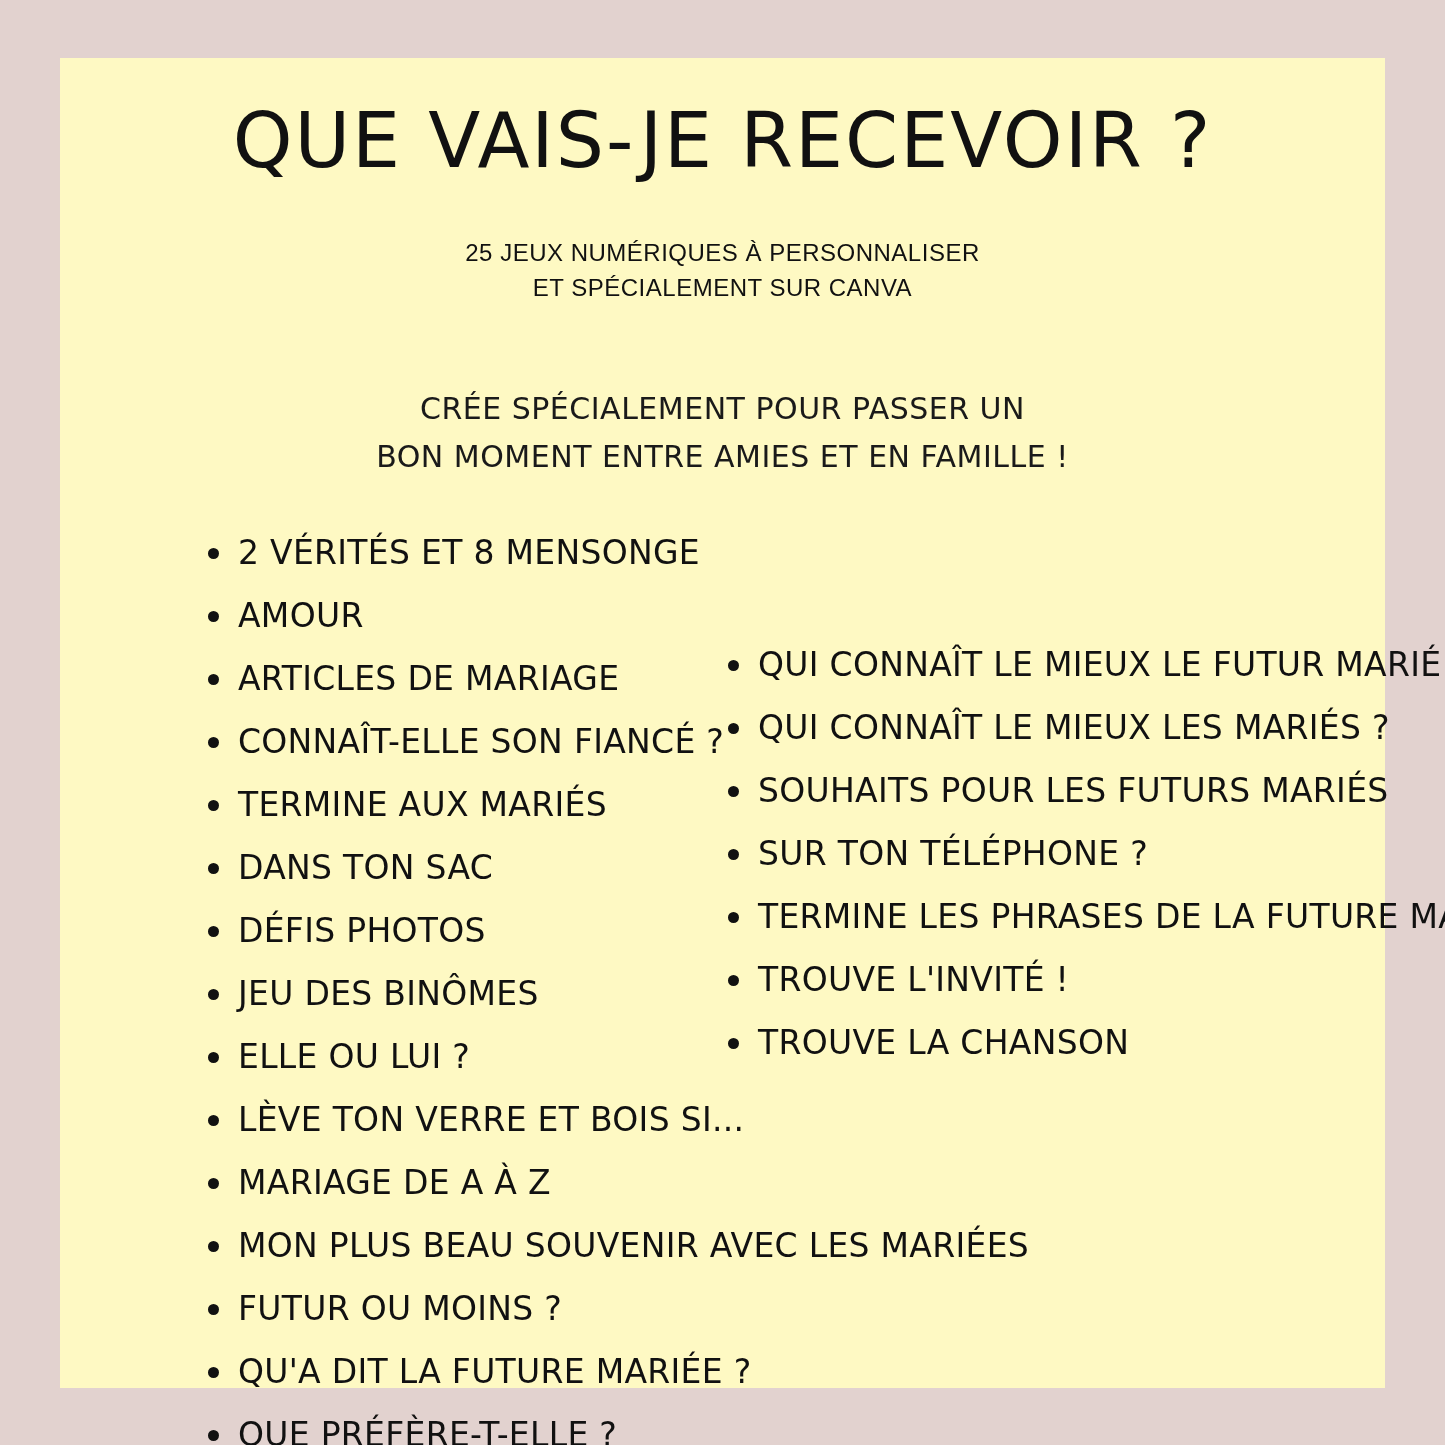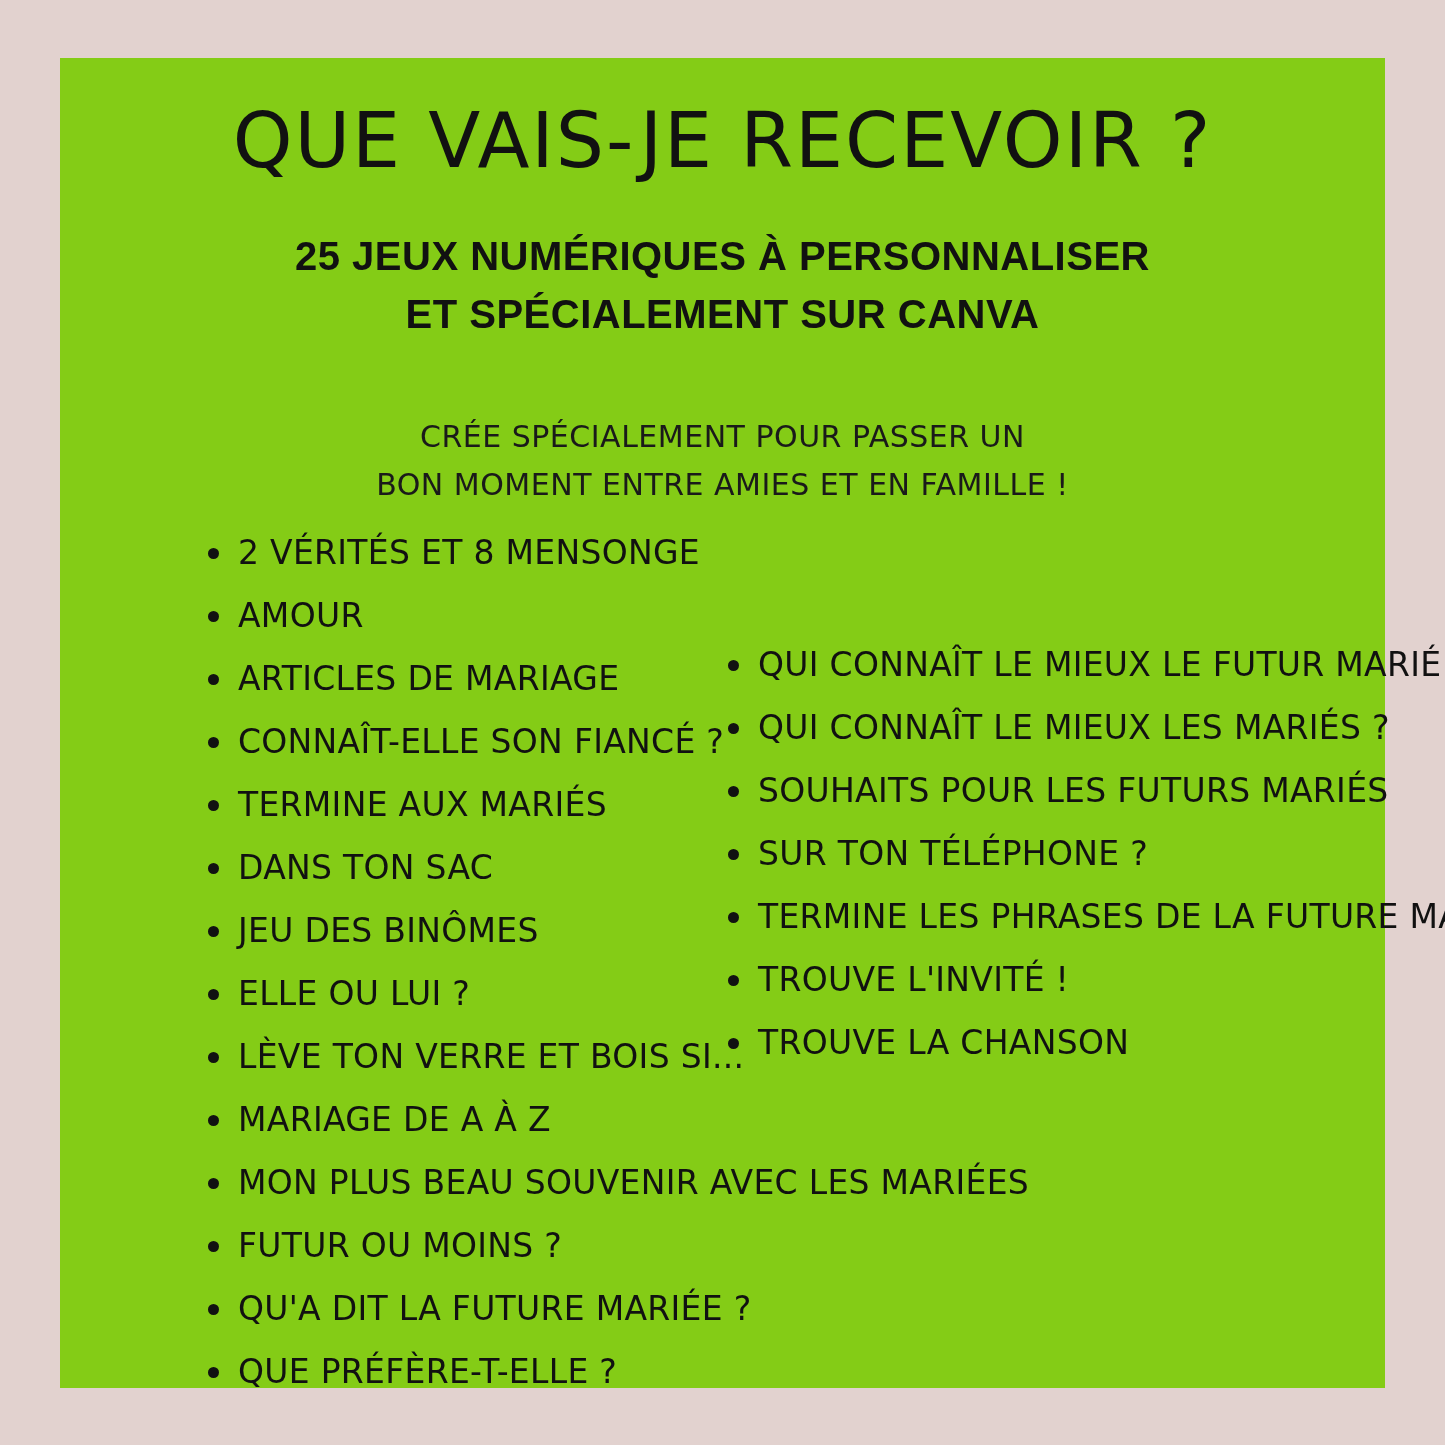--- a/index.html
+++ b/index.html
@@ -12,42 +12,42 @@
     background: #e2d2cf;
     font-family: "Liberation Sans", sans-serif;
     overflow: hidden;
   }
   .card {
     position: absolute;
     left: 60px;
     top: 58px;
     width: 1325px;
     height: 1330px;
-    background: #84cc16;
+    background: #fef9c3;
     box-sizing: border-box;
   }
   .title {
     text-align: center;
     font-size: 76px;
     font-weight: 400;
     letter-spacing: 2px;
     color: #111111;
     margin: 0;
     padding-top: 38px;
     white-space: nowrap;
     font-family: "DejaVu Sans", sans-serif;
     font-stretch: normal;
   }
   .subtitle {
     text-align: center;
-    font-size: 40px;
-    font-weight: 700;
+    font-size: 24px;
+    font-weight: 400;
     color: #111111;
     line-height: 1.45;
-    margin: 0;
+    margin: 9px;
     padding-top: 42px;
     letter-spacing: 0.5px;
     font-family: "Liberation Sans", sans-serif;
   }
   .subtitle .line2 {
     display: block;
   }
   .tagline {
     text-align: center;
     font-size: 30px;
@@ -127,20 +127,21 @@
 
   <div class="columns">
 
     <ul class="game-list col-left">
       <li><span>2 VÉRITÉS ET 8 MENSONGE</span></li>
       <li><span>AMOUR</span></li>
       <li><span>ARTICLES DE MARIAGE</span></li>
       <li><span>CONNAÎT-ELLE SON FIANCÉ ?</span></li>
       <li><span>TERMINE AUX MARIÉS</span></li>
       <li><span>DANS TON SAC</span></li>
+      <li><span>DÉFIS PHOTOS</span></li>
       <li><span>JEU DES BINÔMES</span></li>
       <li><span>ELLE OU LUI ?</span></li>
       <li><span>LÈVE TON VERRE ET BOIS SI...</span></li>
       <li><span>MARIAGE DE A À Z</span></li>
       <li><span>MON PLUS BEAU SOUVENIR AVEC LES MARIÉES</span></li>
       <li><span>FUTUR OU MOINS ?</span></li>
       <li><span>QU'A DIT LA FUTURE MARIÉE ?</span></li>
       <li><span>QUE PRÉFÈRE-T-ELLE ?</span></li>
     </ul>
 

